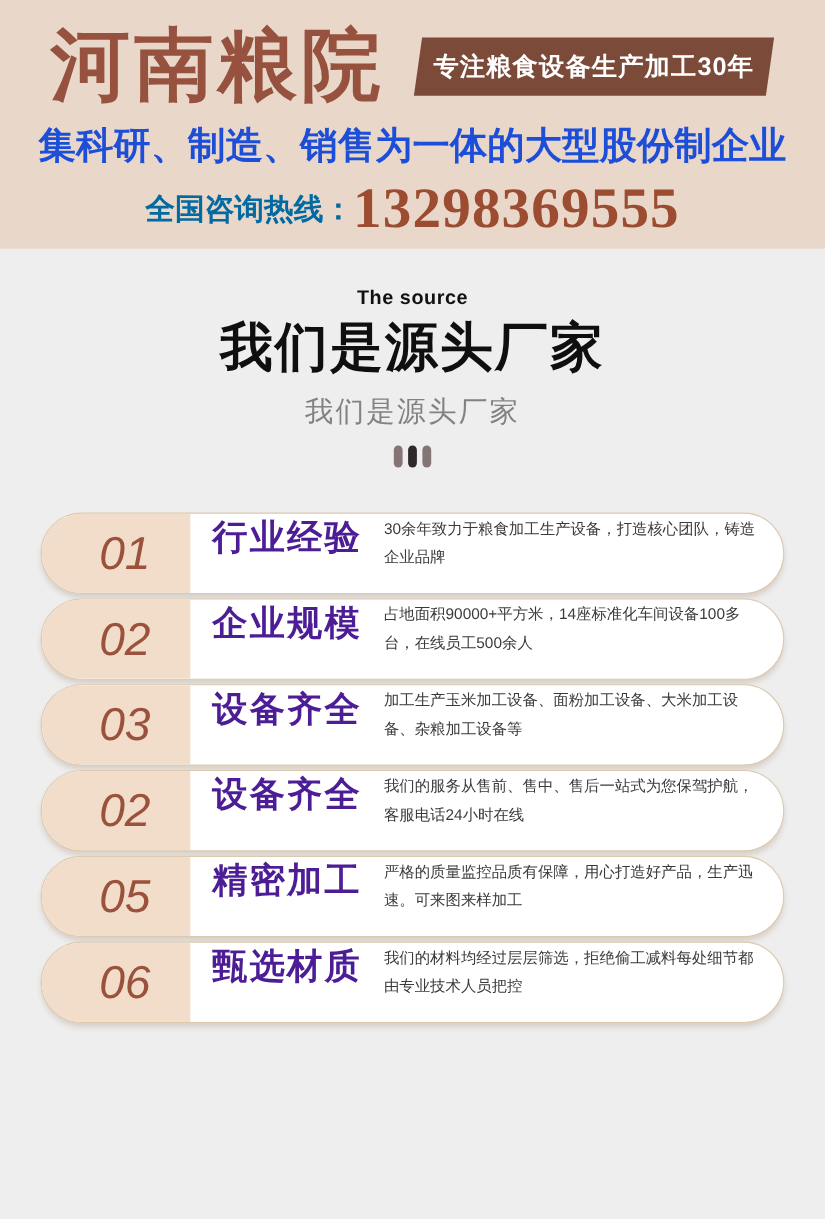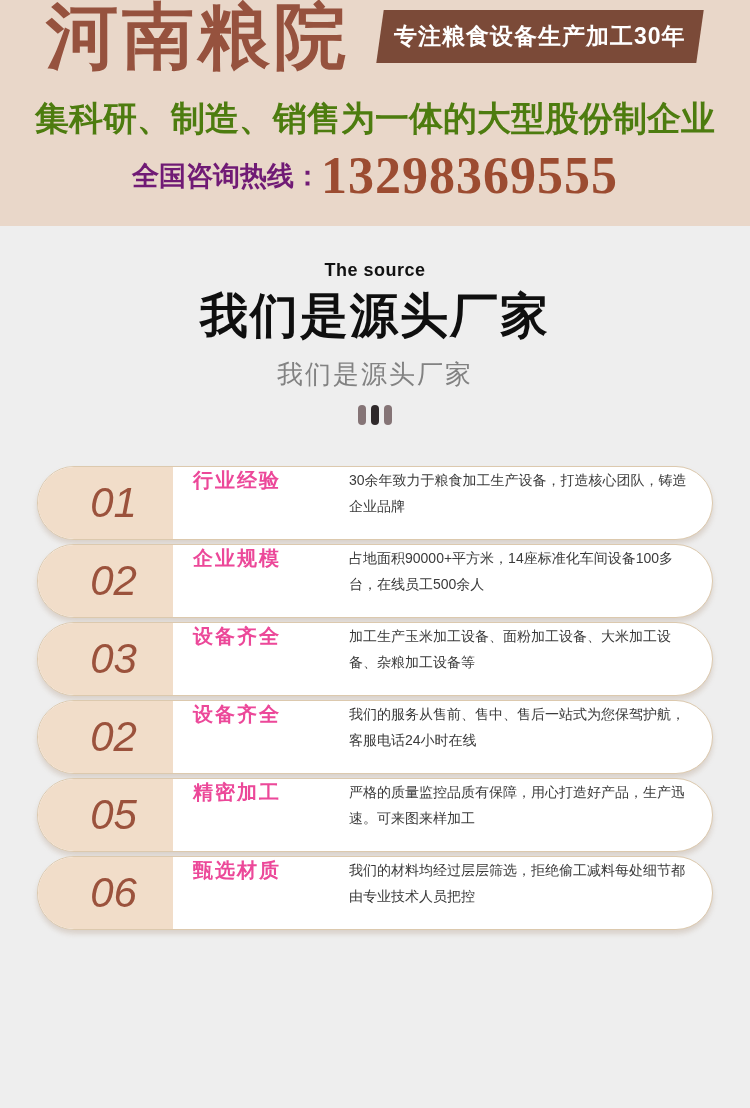--- a/index.html
+++ b/index.html
@@ -9,20 +9,21 @@
     font-family: "Liberation Sans", "DejaVu Sans", sans-serif;
     overflow: hidden;
     position: relative;
   }
 
   
   .header {
     height: 226px;
     background: #e9d7c9;
     box-sizing: border-box;
+    padding-top: 24px;
   }
   .brand-row {
     display: flex;
     align-items: center;
     padding-left: 46px;
     height: 72px;
   }
   .brand {
     margin: 0;
     font-size: 72px;
@@ -41,38 +42,38 @@
   .ribbon-text {
     display: inline-block;
     transform: skewX(8deg);
     color: #ffffff;
     font-size: 23px;
     font-weight: 700;
     white-space: nowrap;
     letter-spacing: 1px;
   }
   .subtitle {
-    margin-top: 24px;
+    margin-top: 14px;
     text-align: center;
     font-size: 34px;
     font-weight: 900;
-    color: #4d7c0f;
+    color: #1d4ed8;
     white-space: nowrap;
     letter-spacing: 0px;
   }
   .hotline {
     margin-top: 8px;
     display: flex;
     justify-content: center;
     align-items: center;
   }
   .hotline-label {
     font-size: 27px;
     font-weight: 700;
-    color: #701a75;
+    color: #0369a1;
     white-space: nowrap;
   }
   .phone {
     font-family: "Liberation Serif", "DejaVu Serif", serif;
     font-size: 52px;
     font-weight: 700;
     color: #9c4c31;
     line-height: 1;
     letter-spacing: 1px;
     white-space: nowrap;
@@ -140,23 +141,23 @@
     font-style: italic;
     font-weight: 500;
     color: #9b523c;
     padding-left: 16px;
     line-height: 1;
   }
   .card-title {
     flex-shrink: 0;
     width: 140px;
     margin-left: 20px;
-    font-size: 20px;
-    font-weight: 900;
-    color: #ec4899;
+    font-size: 32px;
+    font-weight: 900;
+    color: #4c1d95;
     letter-spacing: 2px;
     white-space: nowrap;
   }
   .card-desc {
     flex: 1;
     font-size: 14px;
     line-height: 26px;
     color: #3a3a3a;
     padding: 0 20px 0 16px;
   }

